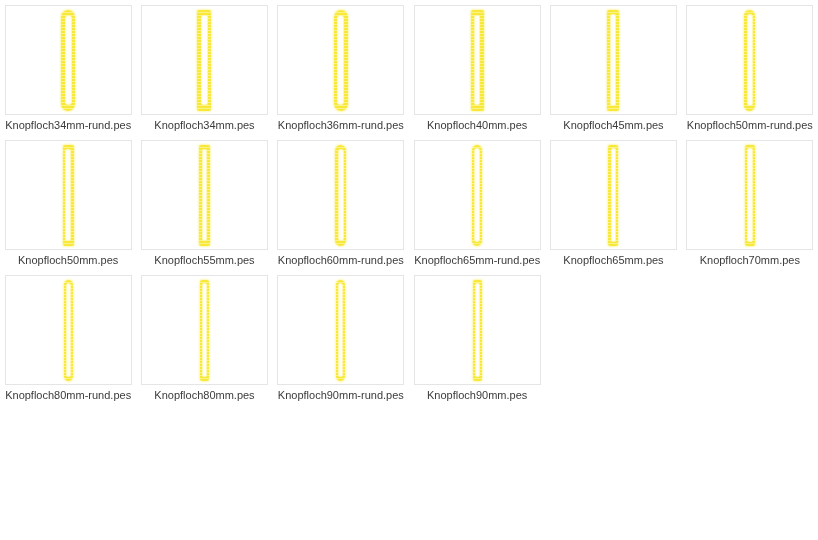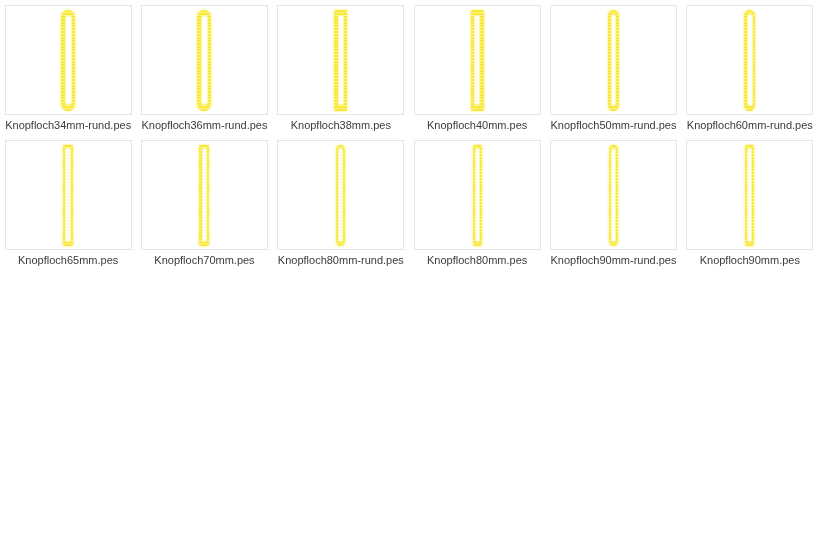--- a/index.html
+++ b/index.html
@@ -72,65 +72,89 @@
 <body>
 
 <div id="grid">
   <figure class="tile">
     <div class="thumb">
       <div class="buttonhole rund" style="width: 14px; --ring: 4.6px;"></div>
     </div>
     <figcaption class="label">Knopfloch34mm-rund.pes</figcaption>
   </figure>
 
+  <figure class="tile">
+    <div class="thumb">
+      <div class="buttonhole straight" style="width: 14px; --ring: 4.6px;"></div>
+    </div>
+    <figcaption class="label">Knopfloch34mm.pes</figcaption>
+  </figure>
 
   <figure class="tile">
     <div class="thumb">
       <div class="buttonhole rund" style="width: 14px; --ring: 4.6px;"></div>
     </div>
     <figcaption class="label">Knopfloch36mm-rund.pes</figcaption>
   </figure>
 
 
 
-  <figure class="tile">
-    <div class="thumb">
-      <div class="buttonhole straight" style="width: 13px; --ring: 4.3px;"></div>
-    </div>
-    <figcaption class="label">Knopfloch38mm.pes</figcaption>
-  </figure>
 
 
   <figure class="tile">
     <div class="thumb">
       <div class="buttonhole straight" style="width: 13px; --ring: 4.3px;"></div>
     </div>
     <figcaption class="label">Knopfloch40mm.pes</figcaption>
   </figure>
 
 
+  <figure class="tile">
+    <div class="thumb">
+      <div class="buttonhole straight" style="width: 12px; --ring: 4.0px;"></div>
+    </div>
+    <figcaption class="label">Knopfloch45mm.pes</figcaption>
+  </figure>
 
   <figure class="tile">
     <div class="thumb">
       <div class="buttonhole rund" style="width: 11px; --ring: 3.6px;"></div>
     </div>
     <figcaption class="label">Knopfloch50mm-rund.pes</figcaption>
   </figure>
 
+  <figure class="tile">
+    <div class="thumb">
+      <div class="buttonhole straight" style="width: 11px; --ring: 3.6px;"></div>
+    </div>
+    <figcaption class="label">Knopfloch50mm.pes</figcaption>
+  </figure>
 
 
+  <figure class="tile">
+    <div class="thumb">
+      <div class="buttonhole straight" style="width: 11px; --ring: 3.6px;"></div>
+    </div>
+    <figcaption class="label">Knopfloch55mm.pes</figcaption>
+  </figure>
 
   <figure class="tile">
     <div class="thumb">
       <div class="buttonhole rund" style="width: 11px; --ring: 3.6px;"></div>
     </div>
     <figcaption class="label">Knopfloch60mm-rund.pes</figcaption>
   </figure>
 
 
+  <figure class="tile">
+    <div class="thumb">
+      <div class="buttonhole rund" style="width: 10px; --ring: 3.3px;"></div>
+    </div>
+    <figcaption class="label">Knopfloch65mm-rund.pes</figcaption>
+  </figure>
 
   <figure class="tile">
     <div class="thumb">
       <div class="buttonhole straight" style="width: 10px; --ring: 3.3px;"></div>
     </div>
     <figcaption class="label">Knopfloch65mm.pes</figcaption>
   </figure>
 
 
   <figure class="tile">

